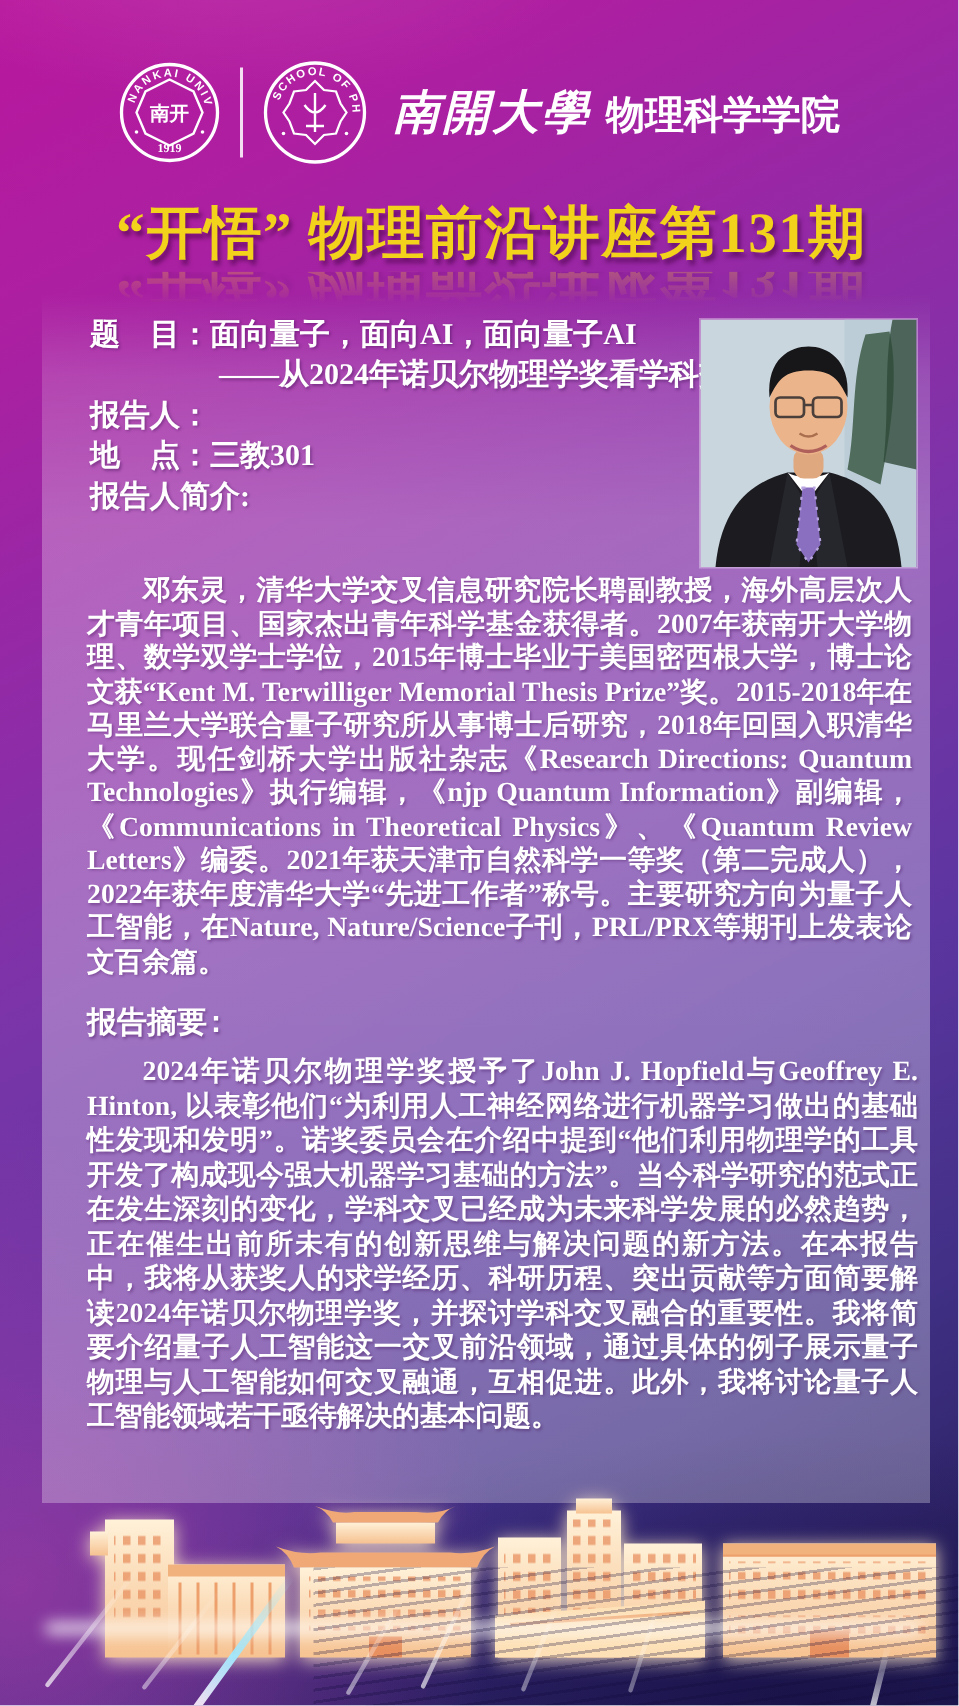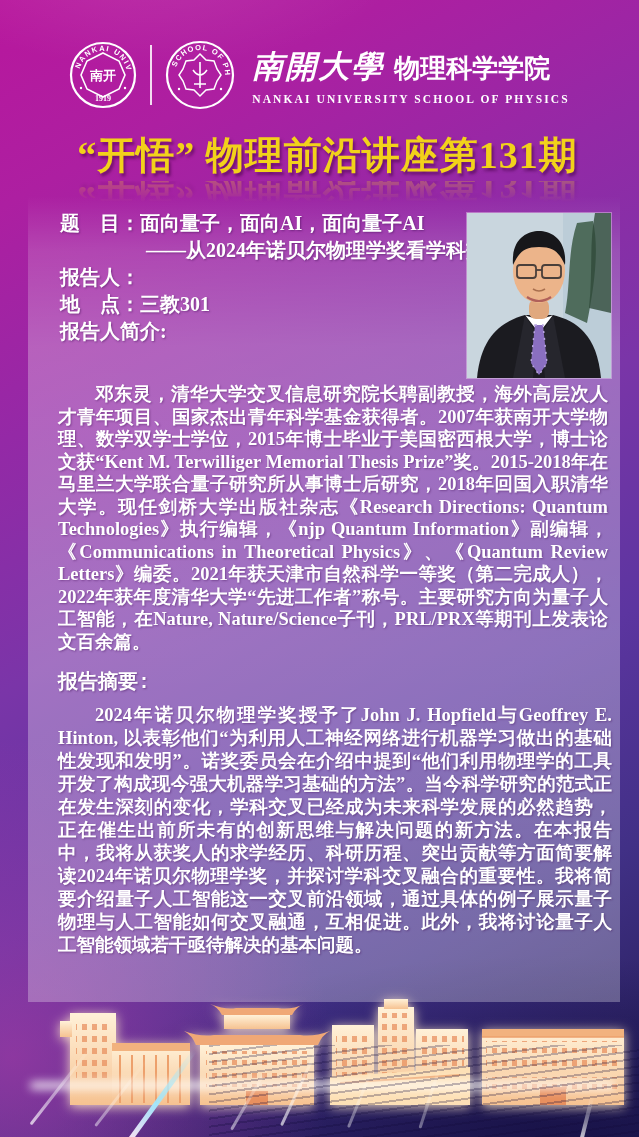--- a/index.html
+++ b/index.html
@@ -119,21 +119,20 @@
       <path d="M35,14 L41,20 L49,21 L52,29 L56,35 L52,41 L49,49 L41,50 L35,56 L29,50 L21,49 L18,41 L14,35 L18,29 L21,21 L29,20 Z" fill="none" stroke="#fff" stroke-width="1.5"></path>
       <path d="M35,22 L35,48 M28,30 Q35,40 42,30 M29,44 L41,44" fill="none" stroke="#fff" stroke-width="1.6"></path>
       <circle cx="14" cy="49" r="1.2" fill="#fff"></circle>
         <circle cx="56" cy="49" r="1.2" fill="#fff"></circle>
     </svg>
     <div class="hdr-text">
       <div class="hdr-cn">
         <span class="uni">南開大學</span>
         <span class="dept">物理科学学院</span>
       </div>
-      <div class="hdr-en">NANKAI UNIVERSITY SCHOOL OF PHYSICS</div>
     </div>
   </div>
 
   <div class="banner">
     <div class="t">“开悟” 物理前沿讲座第131期</div>
     <div class="t t-reflect">“开悟” 物理前沿讲座第131期</div>
   </div>
 
   <div class="panel"></div>
 

